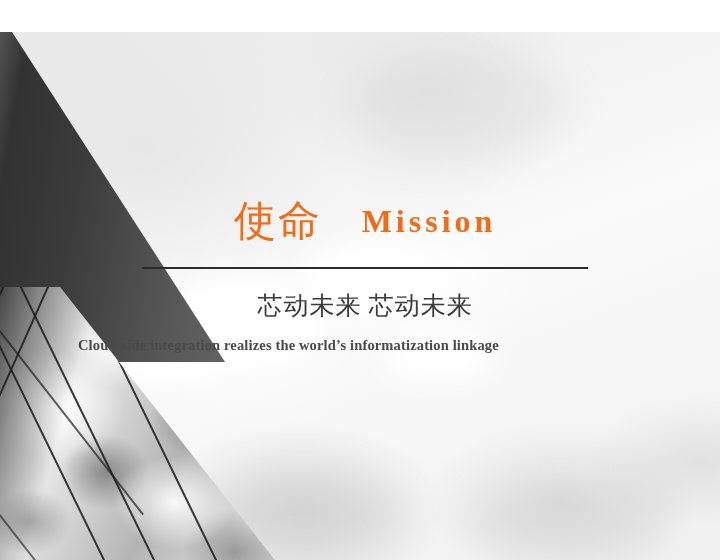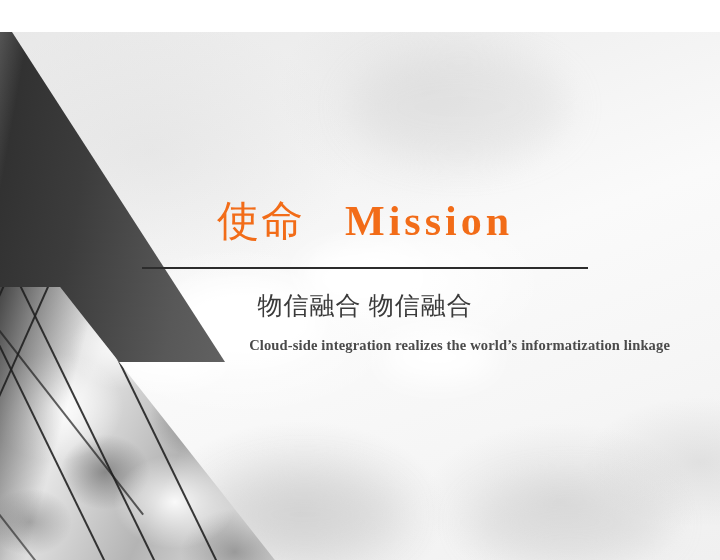--- a/index.html
+++ b/index.html
@@ -116,21 +116,21 @@
   .title-cn {
     color: #F26C18;
     font-size: 42px;
     font-weight: 400;
     line-height: 1;
     letter-spacing: 2px;
     white-space: nowrap;
   }
   .title-en {
     color: #F26C18;
-    font-size: 42px;
+    font-size: 32px;
     font-weight: 700;
     line-height: 1;
     letter-spacing: 4px;
     margin-left: 40px;
     white-space: nowrap;
   }
 
   .divider {
     position: absolute;
     left: 142px;
@@ -149,24 +149,24 @@
     color: #3a3a3a;
     font-size: 25px;
     font-weight: 400;
     letter-spacing: 1px;
     line-height: 1.3;
     white-space: nowrap;
   }
 
   .body-lines {
     position: absolute;
-    left: 60px;
+    left: 78px;
     top: 302px;
     width: 610px;
-    text-align: right;
+    text-align: left;
   }
   .body-line {
     color: #4a4a4a;
     font-size: 14.5px;
     font-weight: 600;
     line-height: 22px;
     letter-spacing: 0.15px;
     white-space: nowrap;
   }
 </style>
@@ -207,20 +207,20 @@
 
   <div class="content">
 
     <div class="title-row">
       <span class="title-cn">使命</span>
       <span class="title-en">Mission</span>
     </div>
 
     <div class="divider"></div>
 
-    <div class="subtitle-cn">物信融合 物信融合</div>
+    <div class="subtitle-cn">芯动未来 芯动未来</div>
 
     <div class="body-lines">
       <div class="body-line">Cloud-side integration realizes the world’s informatization linkage</div>
     </div>
 
   </div>
 </div>
 
 </body></html>

